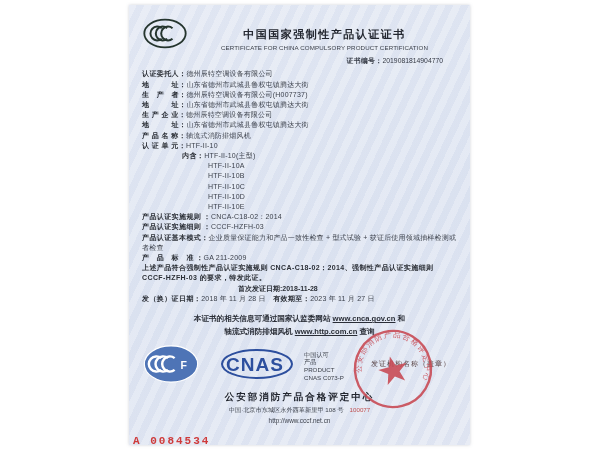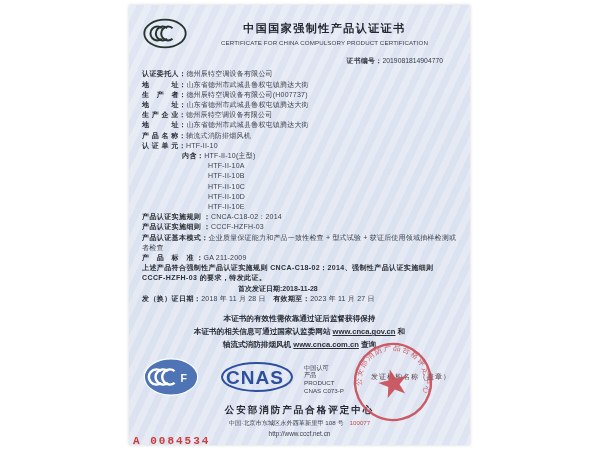--- a/index.html
+++ b/index.html
@@ -11,21 +11,21 @@
   .photo{position:absolute;inset:0;background:#ffffff;}
   .paper{
     position:absolute;left:129px;top:5px;width:341px;height:440px;
     background:
       repeating-linear-gradient(115deg, rgba(255,255,255,.20) 0 7px, rgba(203,212,233,.16) 7px 14px),
       linear-gradient(160deg,#e4e9f4 0%,#dde4f1 55%,#e2e7f3 100%);
     box-shadow:0 0 3px rgba(120,130,150,.35);
     box-sizing:border-box;padding:9px 13px 4px 13px;
     font-size:7px;line-height:10.2px;
   }
-  .hdr{display:flex;align-items:center;margin-bottom:2px;}
+  .hdr{display:flex;align-items:flex-end;margin-bottom:2px;}
   .ccc-top{flex:0 0 50px;padding-top:3px;}
   .hdr-text{flex:1;text-align:center;padding-top:4px;}
   .title{font-size:11px;font-weight:bold;letter-spacing:1.5px;color:#232730;}
   .subtitle{font-size:6.2px;letter-spacing:.1px;color:#3a3f48;margin-top:4px;}
   .certno{text-align:right;padding-right:14px;font-size:6.8px;margin:3px 0 3px 0;color:#343944;}
   .certno .lbl{font-weight:bold;}
   .row{white-space:nowrap;}
   .lbl{font-weight:bold;letter-spacing:.4px;}
   .val{letter-spacing:.2px;color:#3a3f49;}
   .models-main{margin-left:40px;}
@@ -103,26 +103,25 @@
     <div class="row"><span class="lbl">产　品　标　准 ：</span><span class="val">GA 211-2009</span></div>
 
     <div class="row wrapline"><span class="lbl">上述产品符合强制性产品认证实施规则 CNCA-C18-02：2014、强制性产品认证实施细则 CCCF-HZFH-03 的要求，特发此证。</span></div>
 
     <div class="row first-issue">首次发证日期:2018-11-28</div>
     <div class="row">
       <span class="lbl">发（换）证日期：</span><span class="val">2018 年 11 月 28 日</span><span class="lbl">　有效期至：</span><span class="val">2023 年 11 月 27 日</span>
     </div>
 
     <div class="notes">
-      <div>本证书的有效性需依靠通过证后监督获得保持</div>
       <div>
         <span>本证书的相关信息可通过国家认监委网站 </span><span class="url">www.cnca.gov.cn</span><span> 和</span>
       </div>
       <div>
-        <span>轴流式消防排烟风机 </span><span class="url">www.cnca.com.cn</span><span> 查询</span>
+        <span>轴流式消防排烟风机 </span><span class="url">www.http.com.cn</span><span> 查询</span>
       </div>
     </div>
 
     <div class="logos">
       <div class="cccf">
         <svg width="58" height="40" viewBox="0 0 60 42">
           <ellipse cx="30" cy="21" rx="28" ry="19" fill="#4e74b6"></ellipse>
           <ellipse cx="30" cy="21" rx="28" ry="19" fill="none" stroke="#ffffff" stroke-width="1.2"></ellipse>
           <path d="M 19.8 14.8 A 8 8 0 1 0 19.8 27.2" fill="none" stroke="#ffffff" stroke-width="2.6"></path>
           <path d="M 26.8 14.8 A 8 8 0 1 0 26.8 27.2" fill="none" stroke="#ffffff" stroke-width="2.6"></path>

